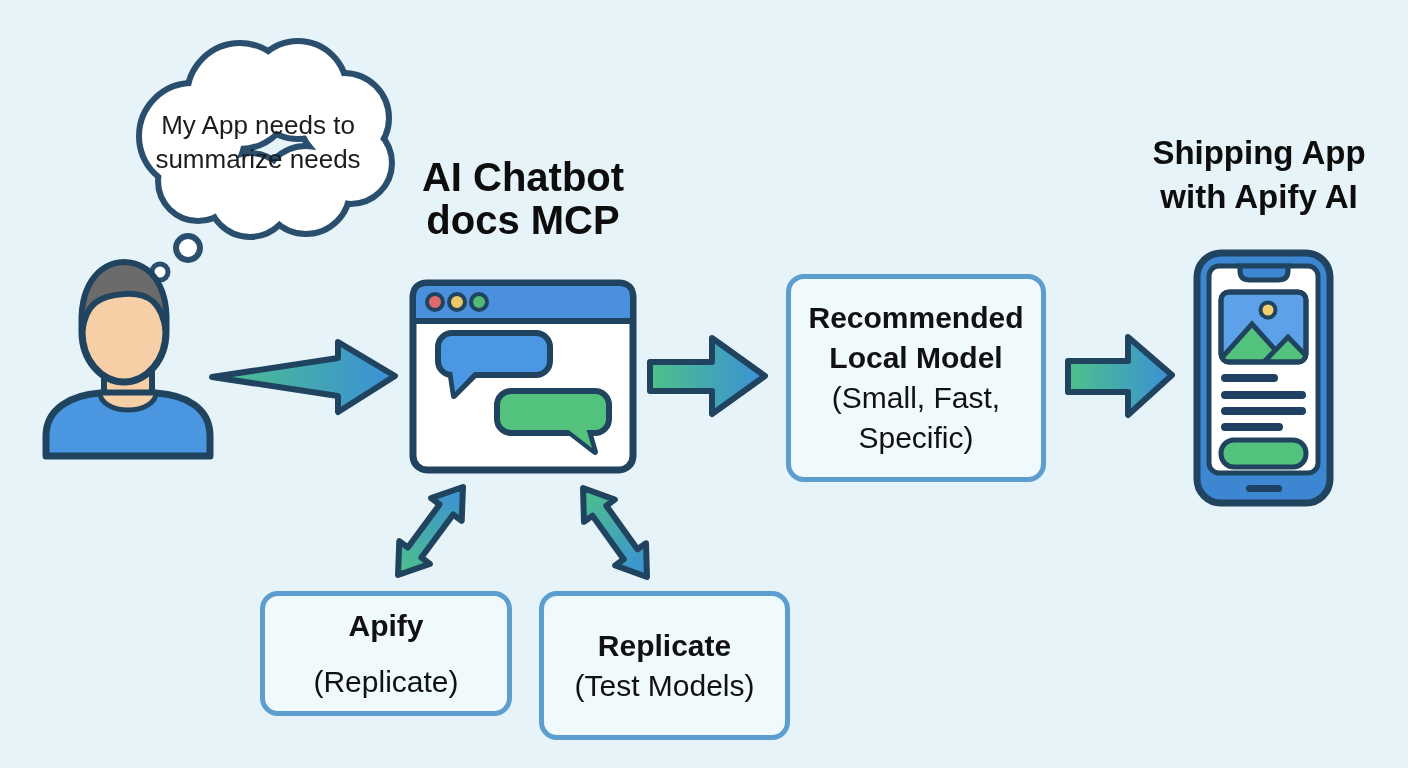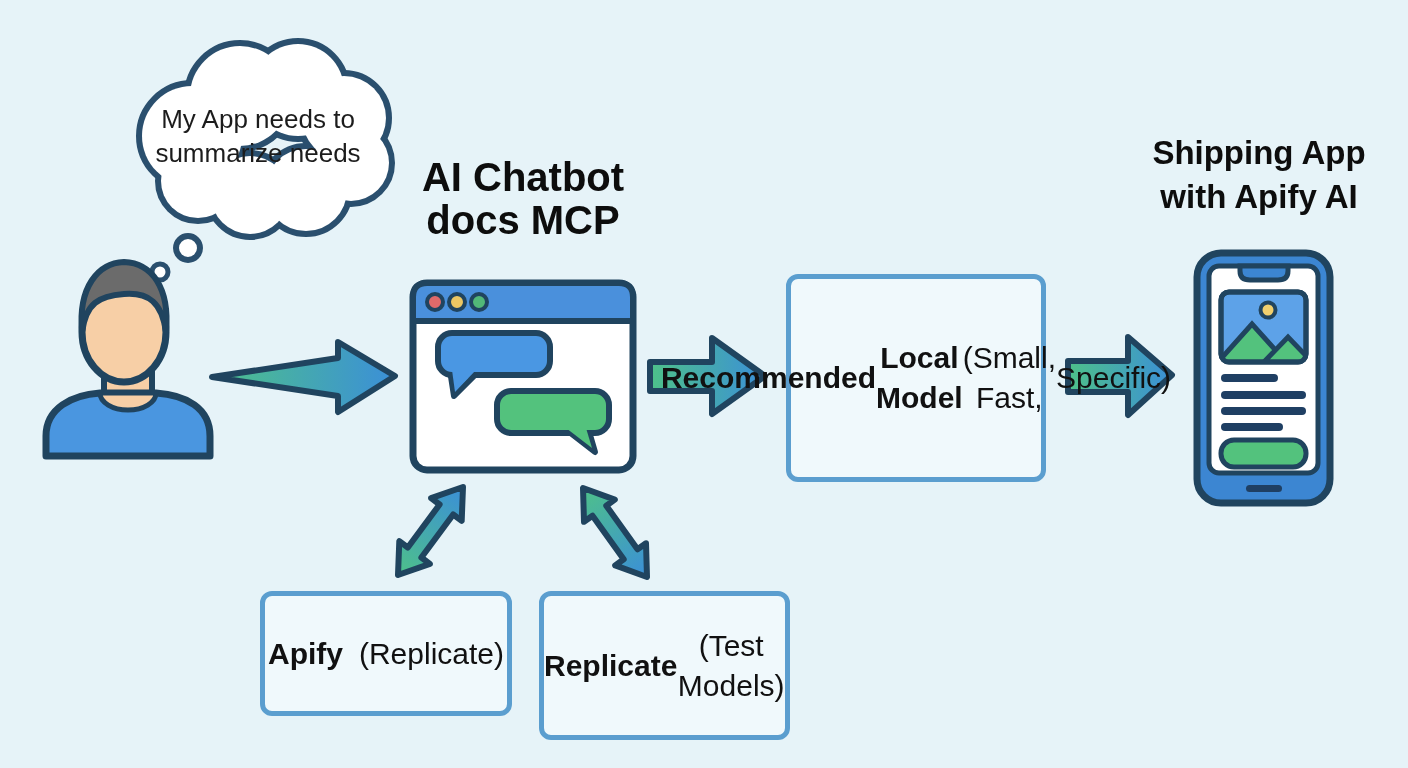--- a/index.html
+++ b/index.html
@@ -5,30 +5,30 @@
   html,body{margin:0;padding:0;background:#e6f3f8;}
   .stage{
     position:relative;width:1408px;height:768px;overflow:hidden;
     background:#e6f3f8;
     font-family:"Liberation Sans",sans-serif;
     color:#101010;
   }
   .art{position:absolute;left:0;top:0;width:1408px;height:768px;}
   .label{position:absolute;text-align:center;}
   .thought-text{
-    left:141px;top:102px;width:234px;
+    left:141px;top:108px;width:234px;
     font-size:26px;line-height:34px;color:#1c1c1c;font-weight:400;
   }
   .heading{font-weight:700;color:#0d0d0d;}
   .chatbot-title{left:396px;top:156px;width:254px;font-size:40px;line-height:43px;}
   .shipping-title{left:1126px;top:131px;width:266px;font-size:33px;line-height:44px;}
   .flow-box{
     position:absolute;box-sizing:border-box;
-    background:#f0f9fc;border:5px solid #5b9ecf;border-radius:12px;
-    display:flex;align-items:center;justify-content:center;
+    background:#f0f9fc;border:5px solid #5b9ecf;border-radius:18px;
+    display:flex;flex-direction:column;align-items:center;justify-content:center;
     text-align:center;font-size:30px;line-height:40px;color:#111;
   }
   .model-box{left:786px;top:274px;width:260px;height:208px;}
   .apify-box{left:260px;top:591px;width:252px;height:125px;gap:16px;}
   .replicate-box{left:539px;top:591px;width:251px;height:149px;}
   .bold-line{font-weight:700;}
   .reg-line{font-weight:400;}
 </style>
 </head>
 <body>

